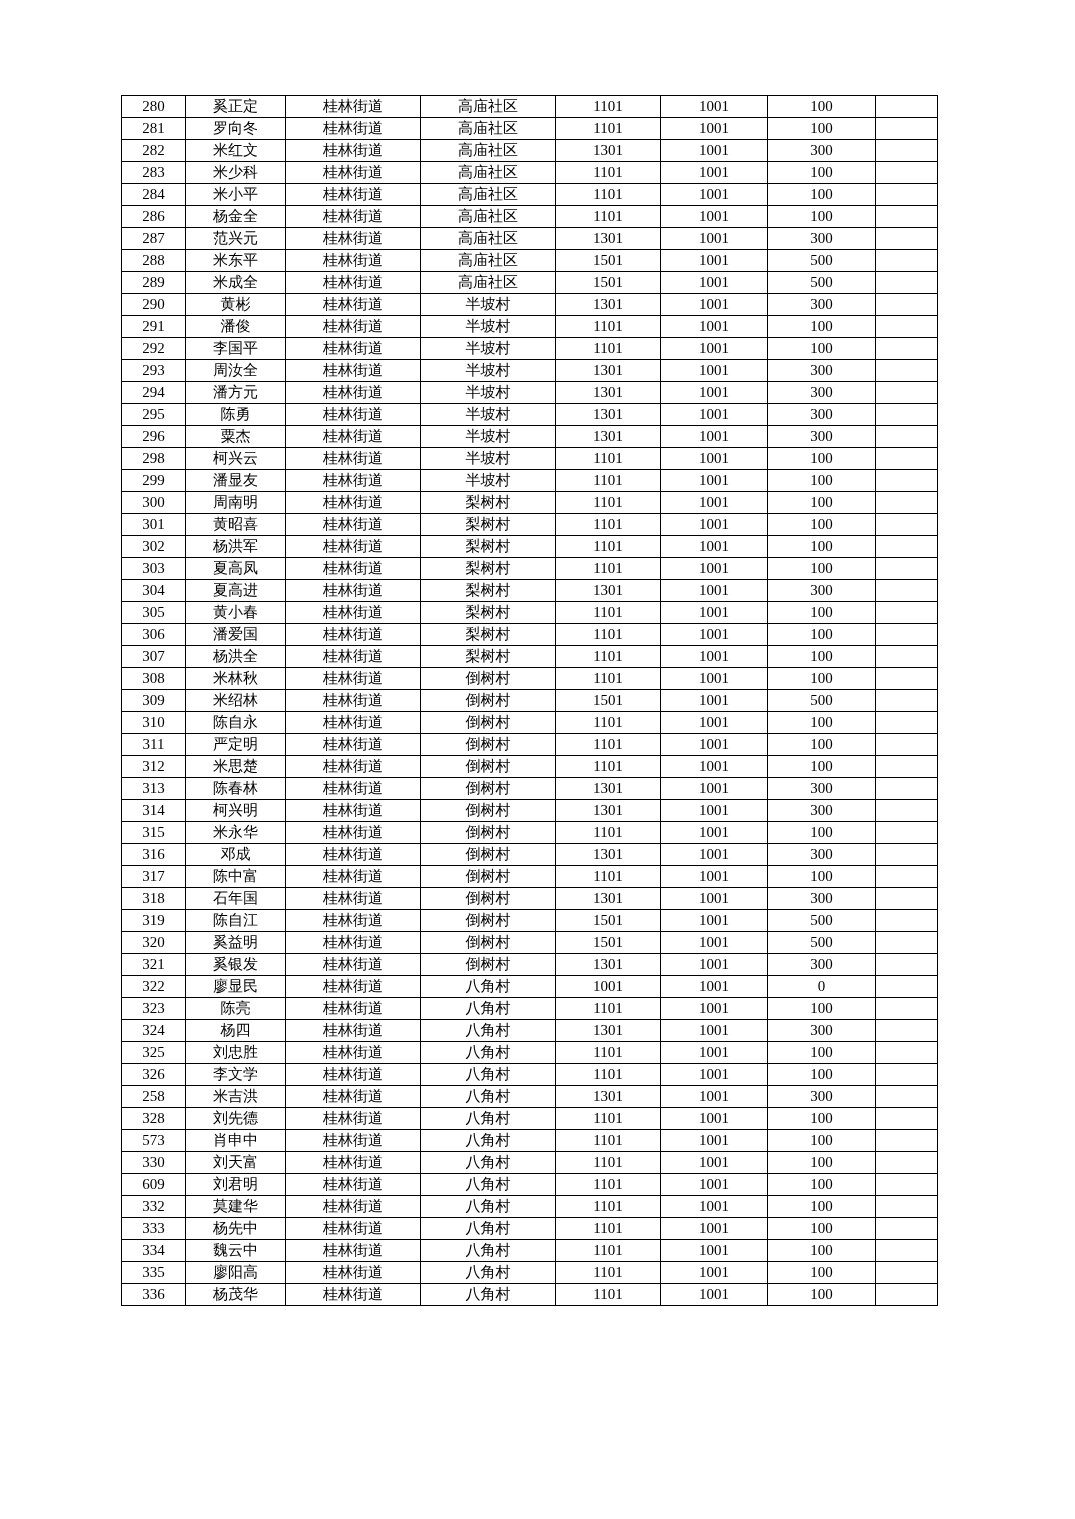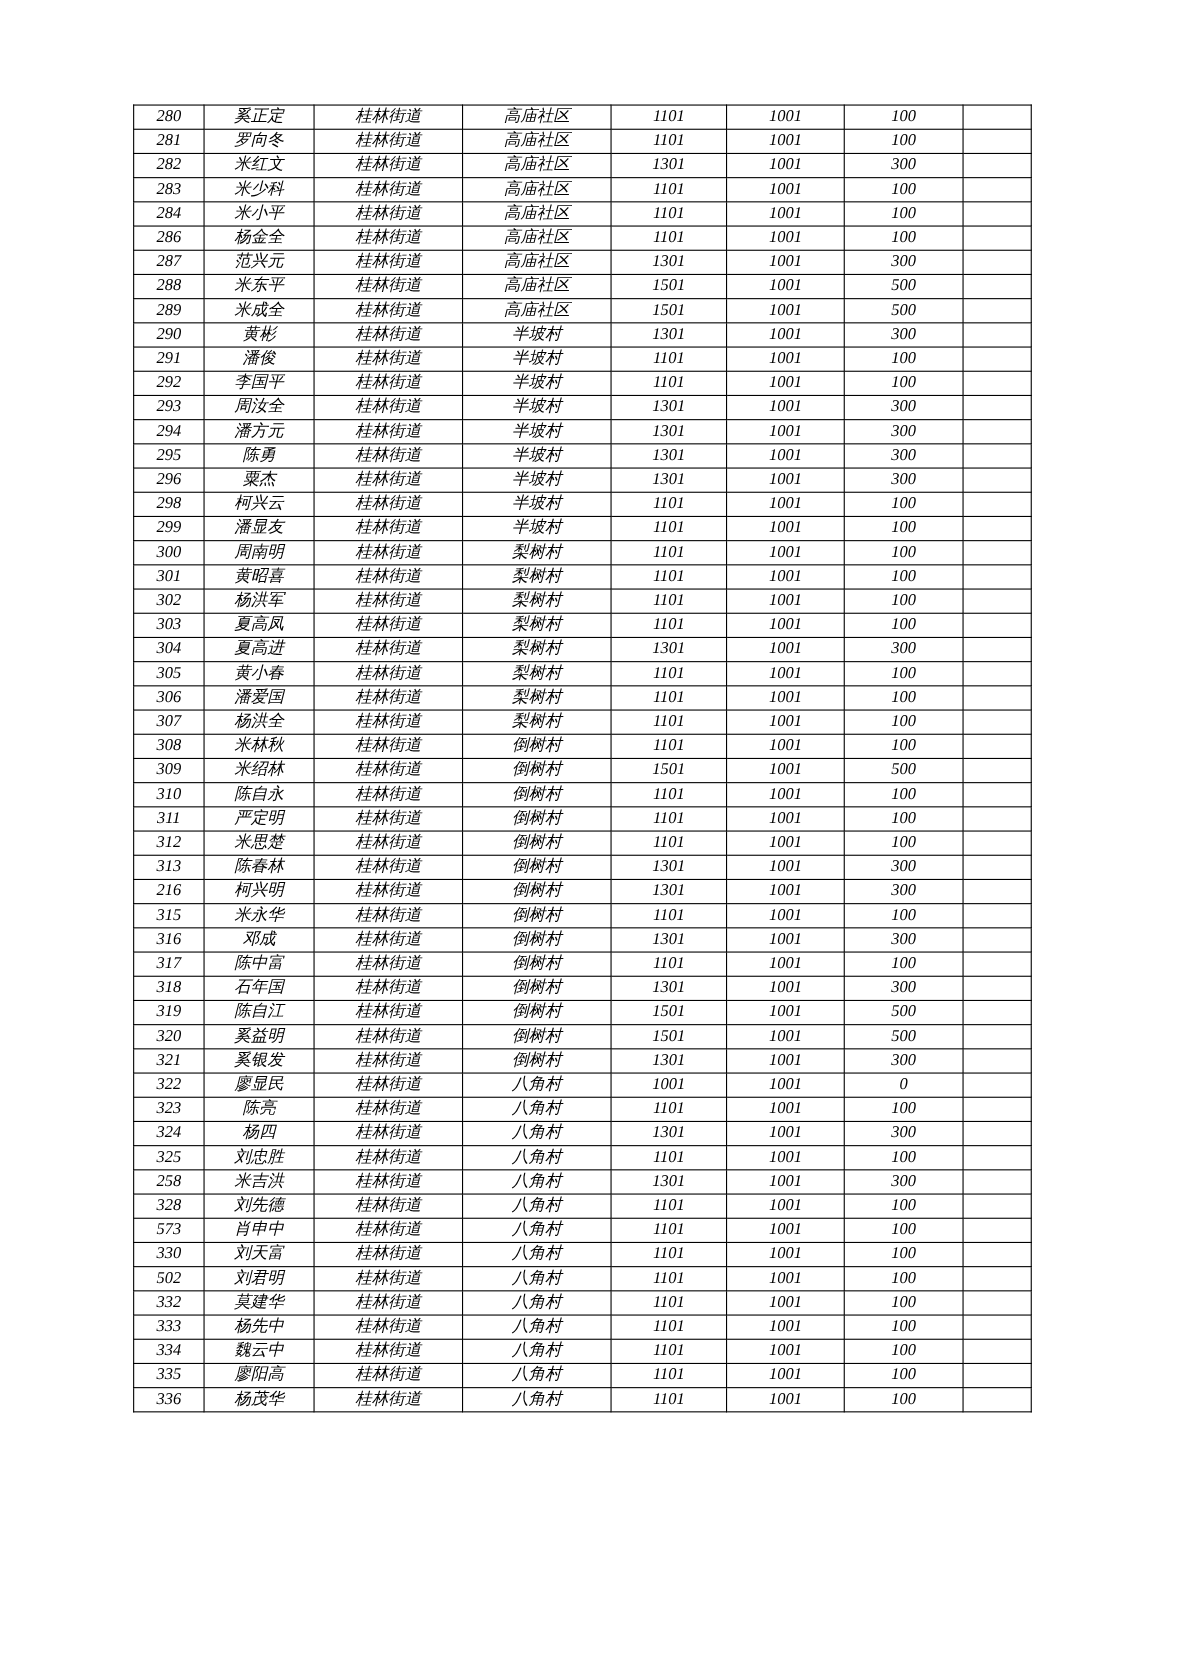--- a/index.html
+++ b/index.html
@@ -8,21 +8,20 @@
     background: #ffffff;
   }
   .page {
     position: relative;
     width: 1075px;
     height: 1519px;
     background: #ffffff;
     font-family: "Liberation Serif", "DejaVu Serif", serif;
     color: #000000;
     overflow: hidden;
-    font-style: italic;
   }
   table.roster {
     position: absolute;
     left: 121px;
     top: 95px;
     width: 816px;
     border-collapse: collapse;
     table-layout: fixed;
   }
   table.roster td {
@@ -375,21 +374,21 @@
           <td>313</td>
           <td>陈春林</td>
           <td>桂林街道</td>
           <td>倒树村</td>
           <td>1301</td>
           <td>1001</td>
           <td>300</td>
           <td></td>
         </tr>
         <tr>
-          <td>216</td>
+          <td>314</td>
           <td>柯兴明</td>
           <td>桂林街道</td>
           <td>倒树村</td>
           <td>1301</td>
           <td>1001</td>
           <td>300</td>
           <td></td>
         </tr>
         <tr>
           <td>315</td>
@@ -495,20 +494,30 @@
           <td>325</td>
           <td>刘忠胜</td>
           <td>桂林街道</td>
           <td>八角村</td>
           <td>1101</td>
           <td>1001</td>
           <td>100</td>
           <td></td>
         </tr>
         <tr>
+          <td>326</td>
+          <td>李文学</td>
+          <td>桂林街道</td>
+          <td>八角村</td>
+          <td>1101</td>
+          <td>1001</td>
+          <td>100</td>
+          <td></td>
+        </tr>
+        <tr>
           <td>258</td>
           <td>米吉洪</td>
           <td>桂林街道</td>
           <td>八角村</td>
           <td>1301</td>
           <td>1001</td>
           <td>300</td>
           <td></td>
         </tr>
         <tr>
@@ -535,21 +544,21 @@
           <td>330</td>
           <td>刘天富</td>
           <td>桂林街道</td>
           <td>八角村</td>
           <td>1101</td>
           <td>1001</td>
           <td>100</td>
           <td></td>
         </tr>
         <tr>
-          <td>502</td>
+          <td>609</td>
           <td>刘君明</td>
           <td>桂林街道</td>
           <td>八角村</td>
           <td>1101</td>
           <td>1001</td>
           <td>100</td>
           <td></td>
         </tr>
         <tr>
           <td>332</td>

